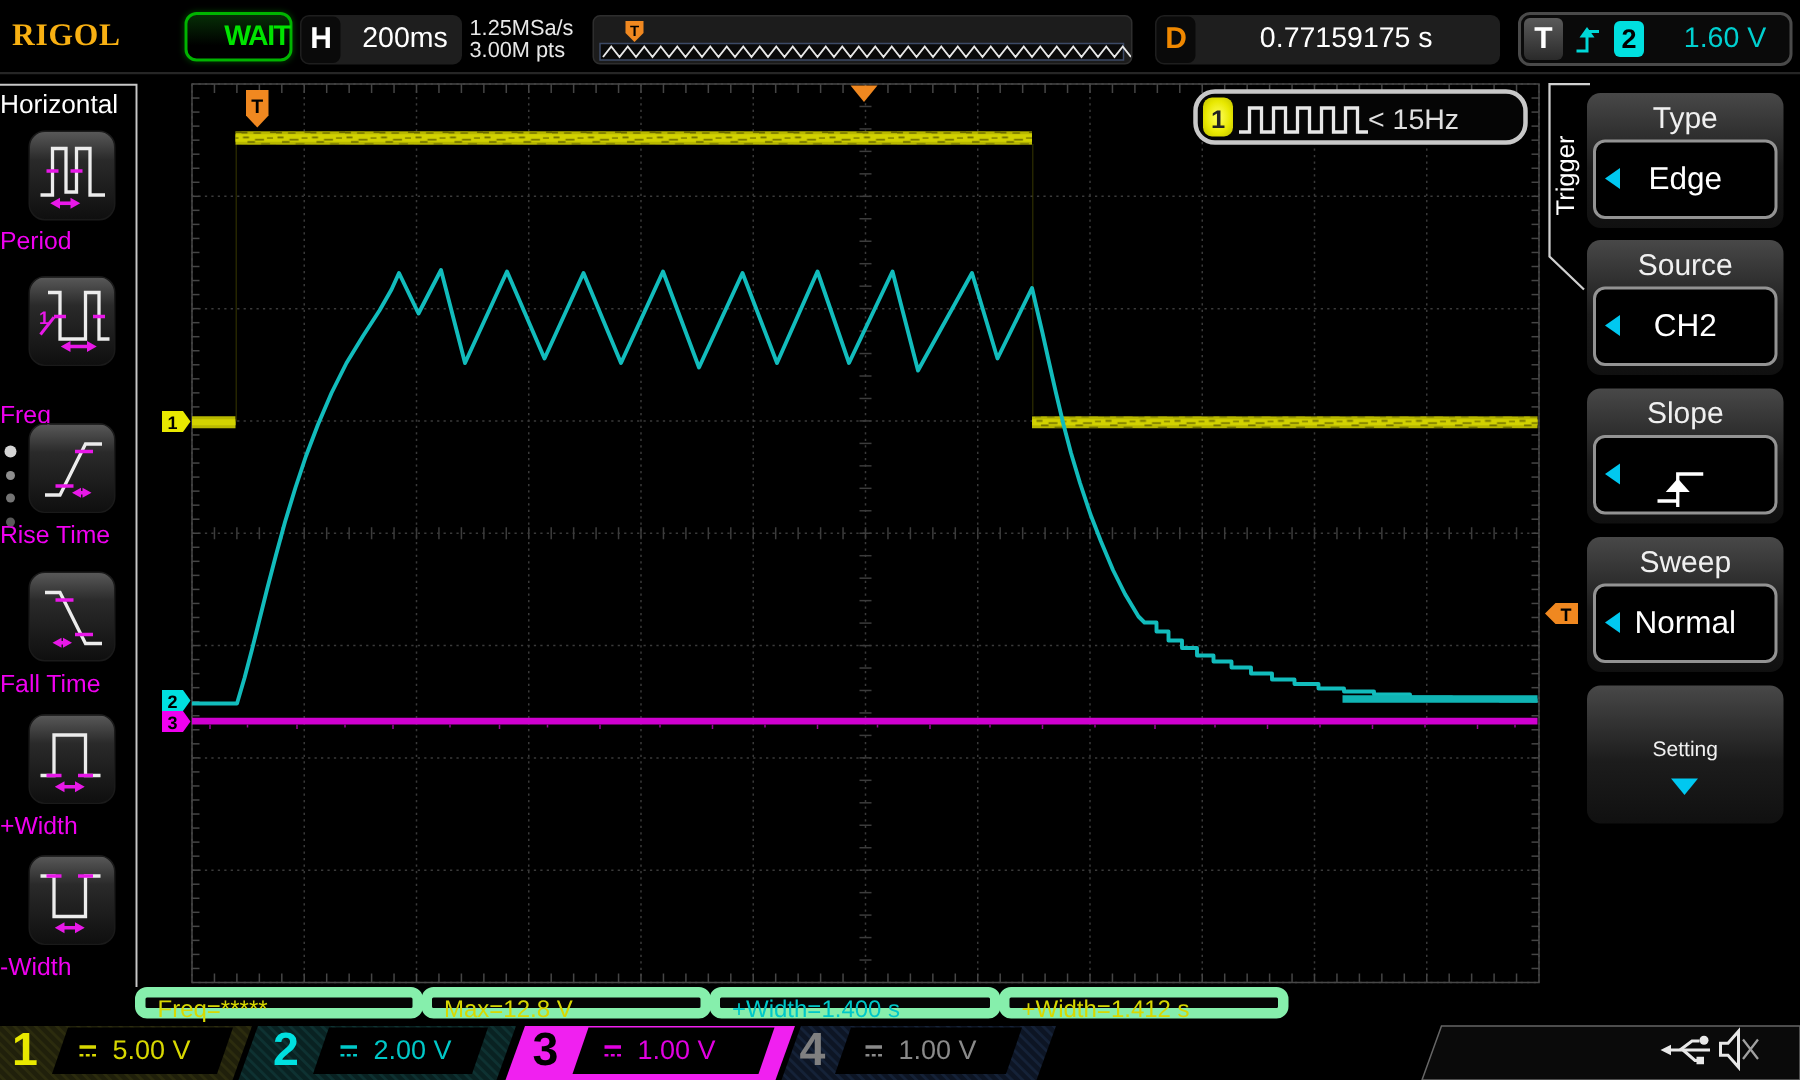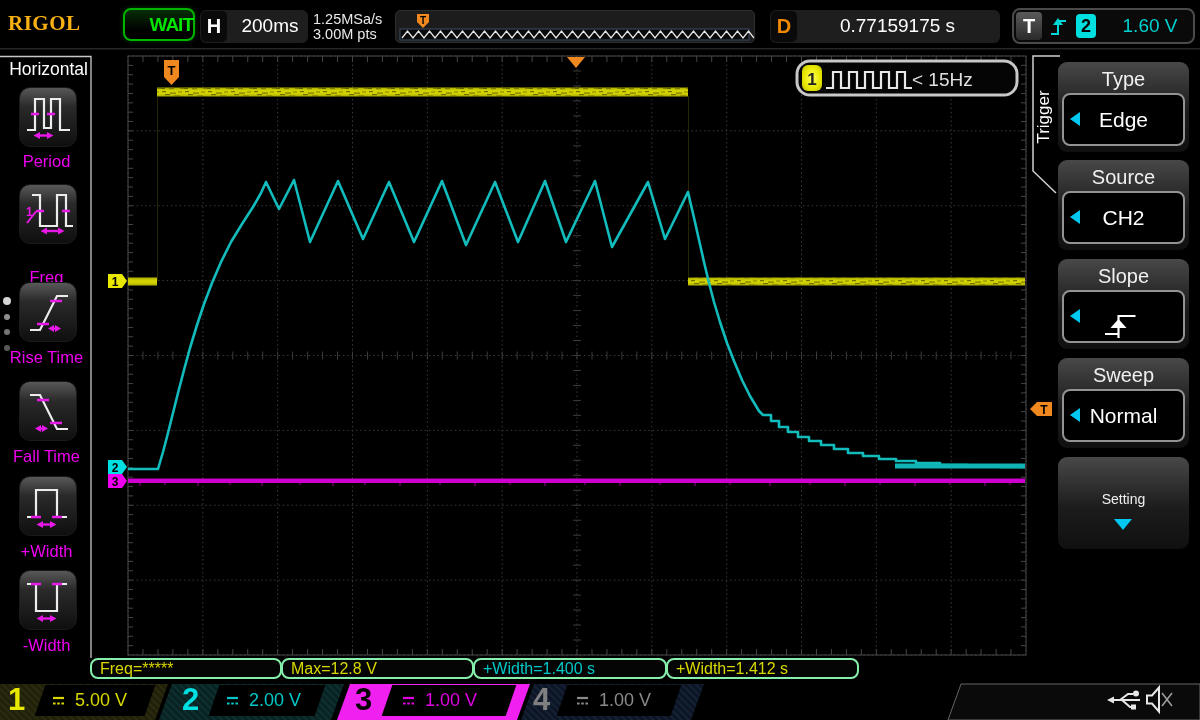--- a/index.html
+++ b/index.html
@@ -13,32 +13,32 @@
 #srate{left:313px;top:12px;color:#e8e8e8;font-size:14.5px;line-height:15px}
 #pvw{left:395px;top:10px;width:360px;height:33px;background:#1c1c1c;border-radius:5px;border:1px solid #2e2e2e}
 #dbox{left:770px;top:10px;width:230px;height:33px;background:#1e1e1e;border-radius:6px}
 #dbox .chip{left:1px;top:1px;width:26px;height:31px;background:#0a0a0a;border-radius:5px;color:#f08800;font-weight:bold;font-size:20px;text-align:center;line-height:31px}
 #dbox .val{left:30px;top:0;width:195px;height:32px;color:#fff;font-size:19px;line-height:32px;text-align:center}
 #tbox{left:1012px;top:8px;width:183px;height:36px;background:#0a0a0a;border:2px solid #4a4a4a;border-radius:8px}
 #tbox .chip{left:2px;top:2px;width:26px;height:28px;background:linear-gradient(#5a5a5a,#2a2a2a);border-radius:4px;color:#fff;font-weight:bold;font-size:20px;text-align:center;line-height:28px}
 #tbox .ch2chip{left:62px;top:4px;width:20px;height:24px;background:#00e0e0;border-radius:4px;color:#000;font-weight:bold;font-size:18px;text-align:center;line-height:24px}
 #tbox .lvl{left:95px;top:0;width:82px;height:32px;color:#00d0d0;font-size:19px;line-height:32px;text-align:center}
 
-#hz{left:0px;width:88px;height:22px;color:#fff;font-size:17.5px;text-align:right}
+#hz{left:0px;width:88px;height:22px;color:#fff;font-size:17.5px;text-align:left}
 .lbtn{left:19px;width:58px;height:60px;background:linear-gradient(#585858 0%,#2a2a2a 32%,#0f0f0f 100%);border-radius:11px;border:1px solid #1a1a1a}
-.llab{left:0px;width:93px;color:#f000f0;font-size:16.5px;text-align:center;white-space:nowrap}
+.llab{left:0px;width:93px;color:#f000f0;font-size:16.5px;white-space:nowrap}
 .dot{left:7px;width:5px;height:5px;border-radius:50%}
 
 #trglab{position:absolute;left:1014px;top:108px;width:60px;height:18px;color:#fff;font-size:17px;line-height:18px;transform:rotate(-90deg);transform-origin:center;white-space:nowrap;text-align:center}
 .rgrp{left:1058px;width:131px;background:linear-gradient(#484848,#1c1c1c 55%,#101010);border-radius:9px}
 .rlab{width:100%;color:#f0f0f0;font-size:20px;text-align:center}
 .rbtn{left:4px;width:123px;height:53px;background:#000;border:2px solid #939393;border-radius:8px;color:#fff;font-size:21px;text-align:center;line-height:49px}
 .ltri{width:0;height:0;border-top:7px solid transparent;border-bottom:7px solid transparent;border-right:10px solid #00c8f0}
 
-.mbox{top:658px;height:21px;background:#050505;border:2px solid #86efac;border-radius:8px;font-size:16px;line-height:18px;padding-left:8px}
+.mbox{top:658px;height:21px;background:#050505;border:7px solid #86efac;border-radius:8px;font-size:16px;line-height:18px;padding-left:8px}
 .bigd{top:686px;font-size:31px;font-weight:bold;line-height:27px}
 .vbox{top:685px;height:31px;background:#000;transform:skewX(-19deg);}
 .vtxt{font-size:18px;line-height:31px}
 </style></head>
 <body>
 <div id="page">
 
 <svg class="abs" style="left:0;top:0" width="1200" height="720">
  <defs>
   <pattern id="speck" width="23" height="9" patternUnits="userSpaceOnUse">

